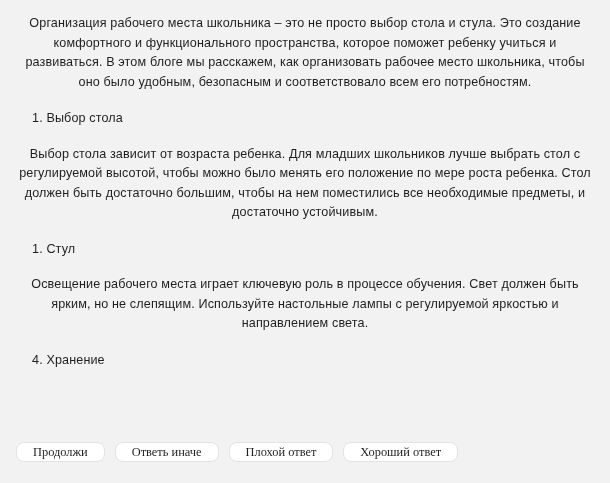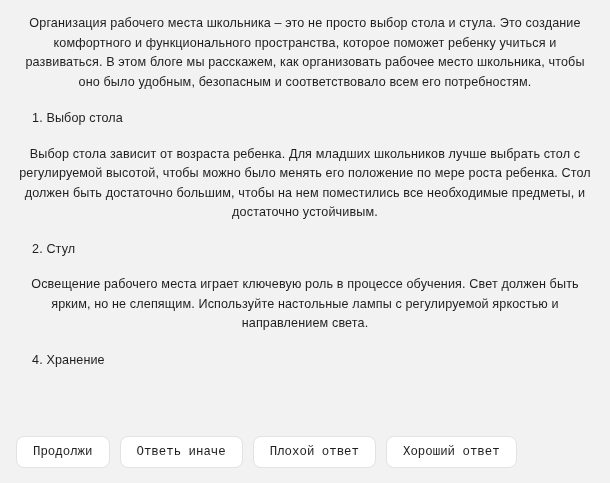--- a/index.html
+++ b/index.html
@@ -49,43 +49,43 @@
     align-items: center;
     gap: 10px;
     padding: 0 16px;
     box-sizing: border-box;
     background: #f2f2f2;
   }
   .chip {
     display: inline-flex;
     align-items: center;
     justify-content: center;
-    height: 32px;
+    height: 20px;
     padding: 0 16px;
     border-radius: 8px;
     background: #ffffff;
     border: 1px solid #e3e3e3;
     color: #1f1f1f;
     font-size: 12.4px;
-    font-family: Liberation Mono, monospace;
+    font-family: Liberation Serif, serif;
     cursor: pointer;
     white-space: nowrap;
     box-sizing: border-box;
   }
 </style>
 </head>
 <body>
 
 <div class="page">
 
   <div class="article">
     <p class="para">Организация рабочего места школьника – это не просто выбор стола и стула. Это создание комфортного и функционального пространства, которое поможет ребенку учиться и развиваться. В этом блоге мы расскажем, как организовать рабочее место школьника, чтобы оно было удобным, безопасным и соответствовало всем его потребностям.</p>
     <p class="heading">1. Выбор стола</p>
     <p class="para">Выбор стола зависит от возраста ребенка. Для младших школьников лучше выбрать стол с регулируемой высотой, чтобы можно было менять его положение по мере роста ребенка. Стол должен быть достаточно большим, чтобы на нем поместились все необходимые предметы, и достаточно устойчивым.</p>
-    <p class="heading">2. Стул</p>
+    <p class="heading">1. Стул</p>
     <p class="para">Освещение рабочего места играет ключевую роль в процессе обучения. Свет должен быть ярким, но не слепящим. Используйте настольные лампы с регулируемой яркостью и направлением света.</p>
     <p class="heading">4. Хранение</p>
 
   </div>
 
   <div class="actions">
     <button class="chip">Продолжи</button>
     <button class="chip">Ответь иначе</button>
     <button class="chip">Плохой ответ</button>
     <button class="chip">Хороший ответ</button>

